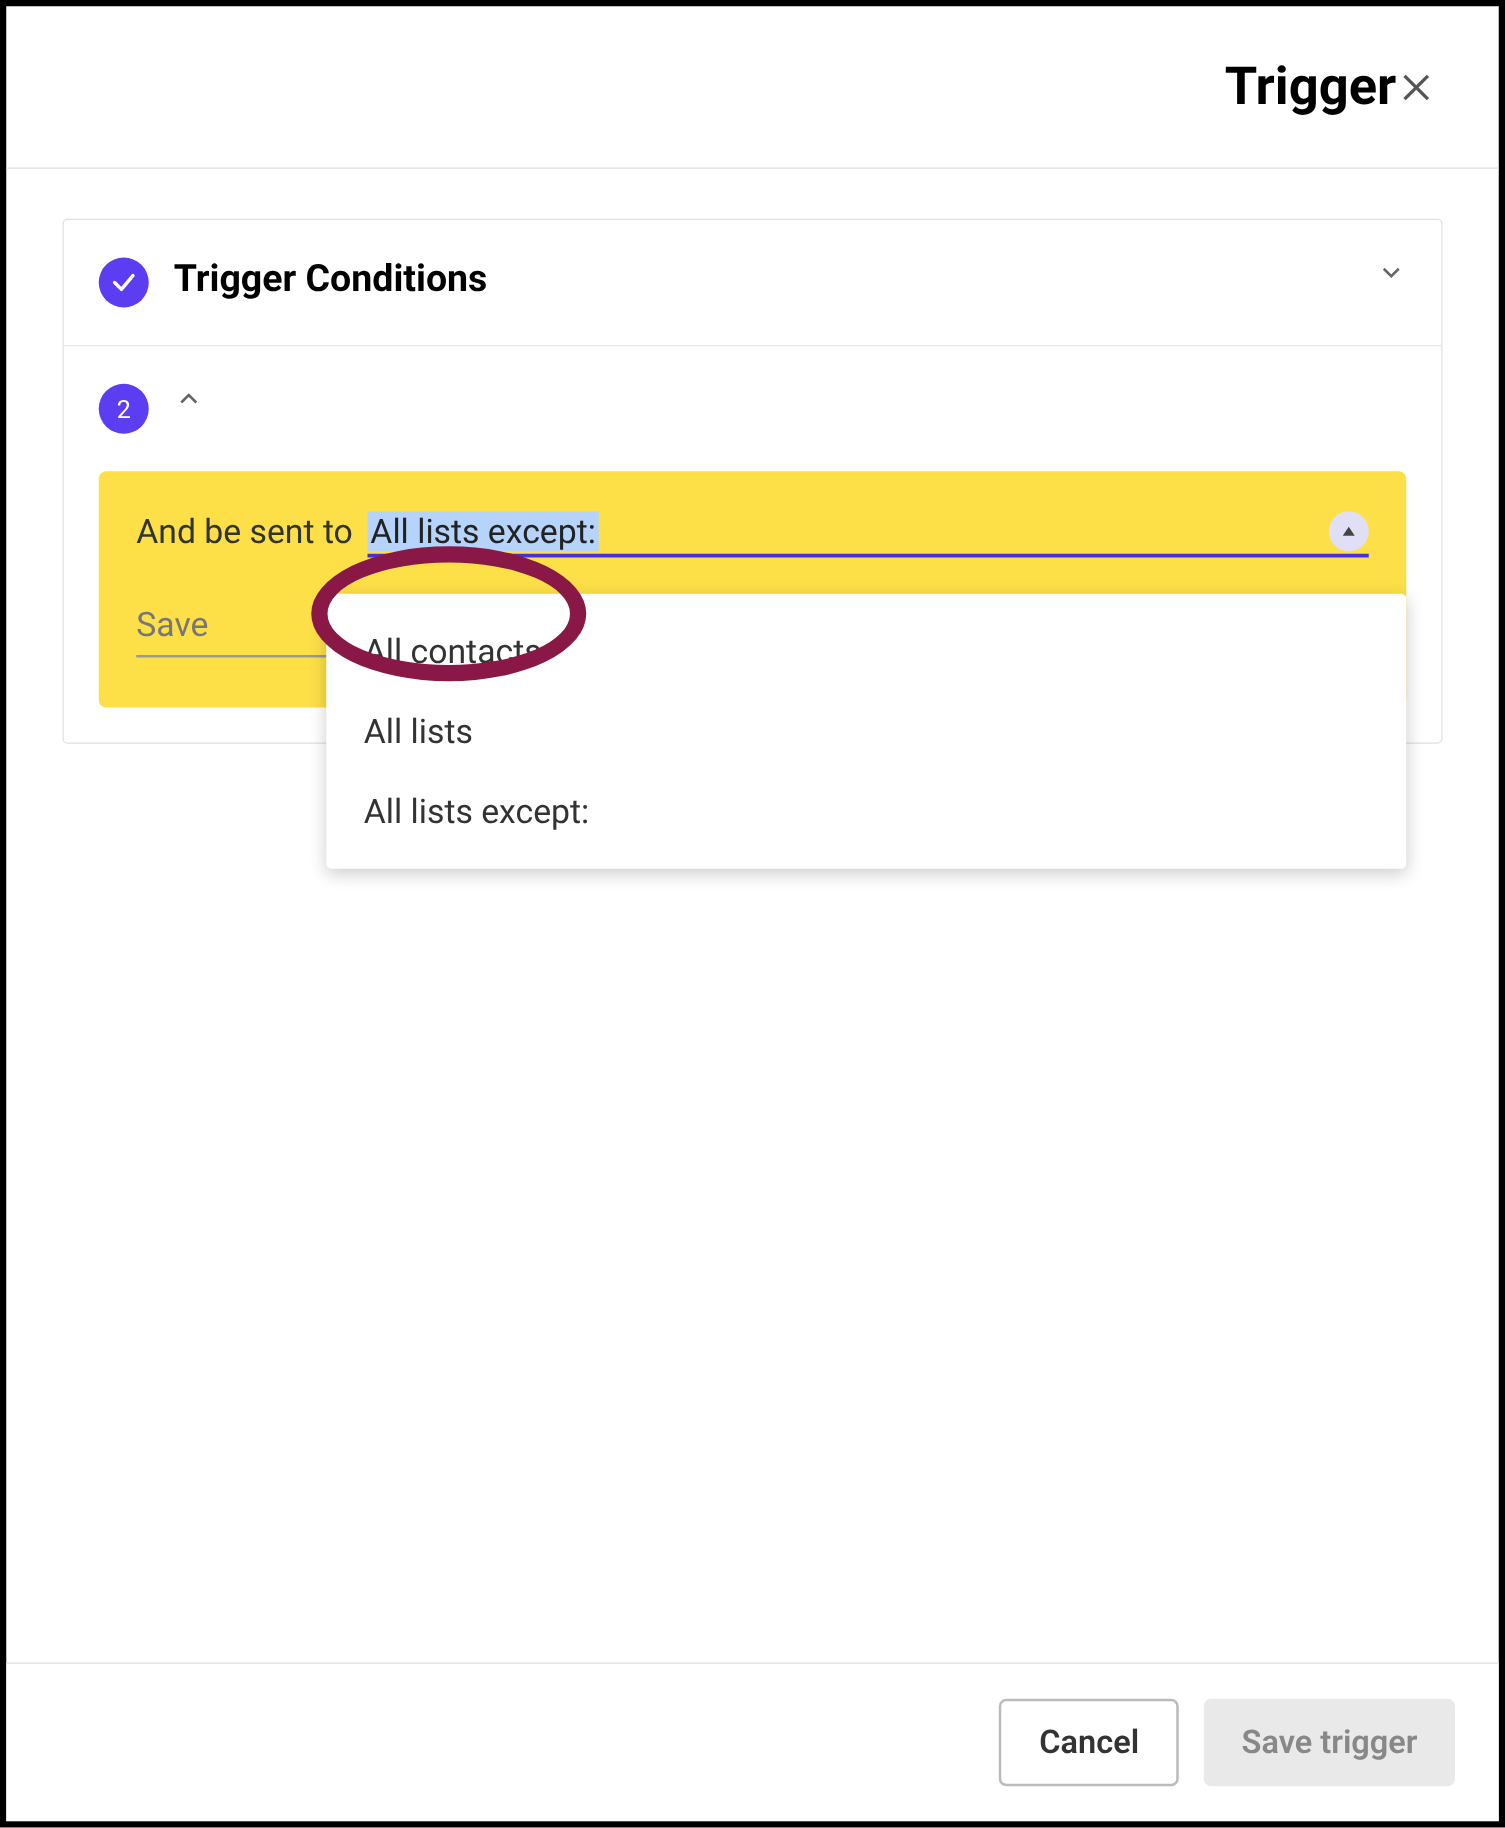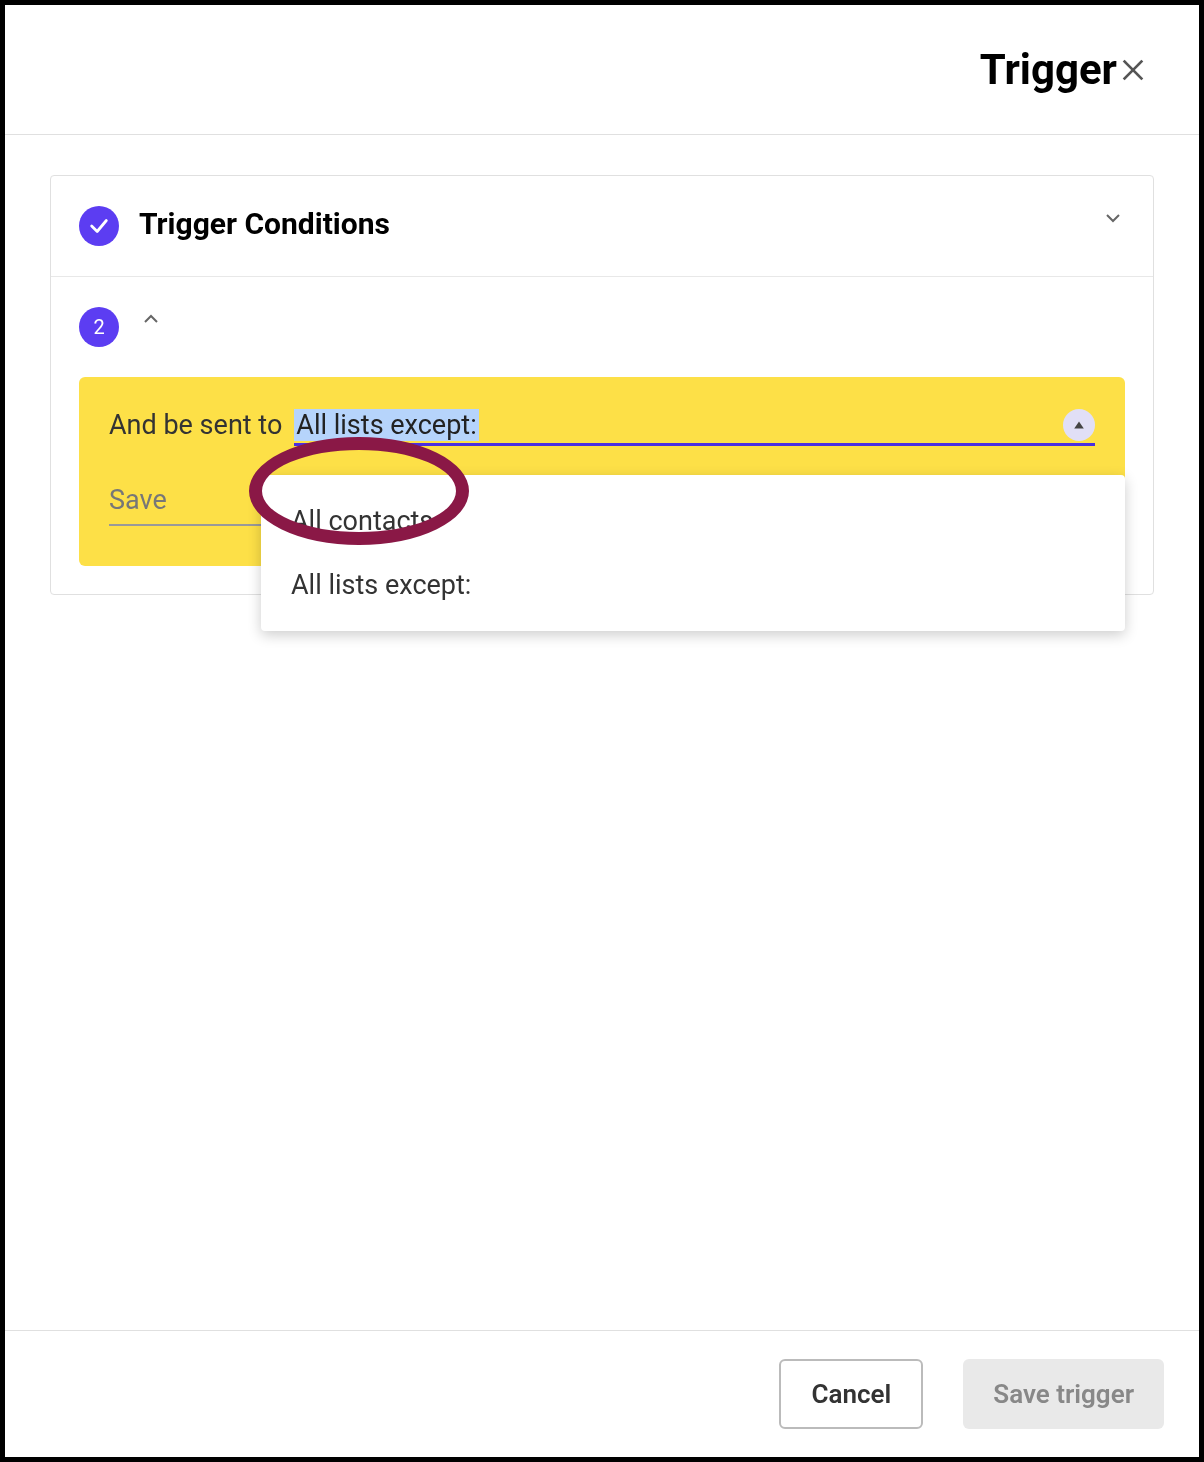--- a/index.html
+++ b/index.html
@@ -176,21 +176,21 @@
     }
     .footer {
       position: absolute;
       bottom: 0;
       left: 0;
       right: 0;
       border-top: 1px solid #e0e0e0;
       padding: 28px 35px;
       display: flex;
       justify-content: flex-end;
-      gap: 40px;
+      gap: 20px;
       background: #fff;
     }
     .btn {
       padding: 18px 30px;
       font-size: 26px;
       border-radius: 6px;
       cursor: pointer;
       font-family: inherit;
     }
     .btn-cancel {
@@ -261,20 +261,21 @@
             </span>
           </div>
         </div>
 
         <div class="lists-row">
           <span class="lists-label">Save</span>
         </div>
 
         <div class="dropdown-menu">
           <div class="dropdown-item">All contacts</div>
+          <div class="dropdown-item">All lists</div>
           <div class="dropdown-item">All lists except:</div>
         </div>
 
         <div class="highlight-oval"></div>
 
       </div>
     </div>
 
   </div>
 </div>

